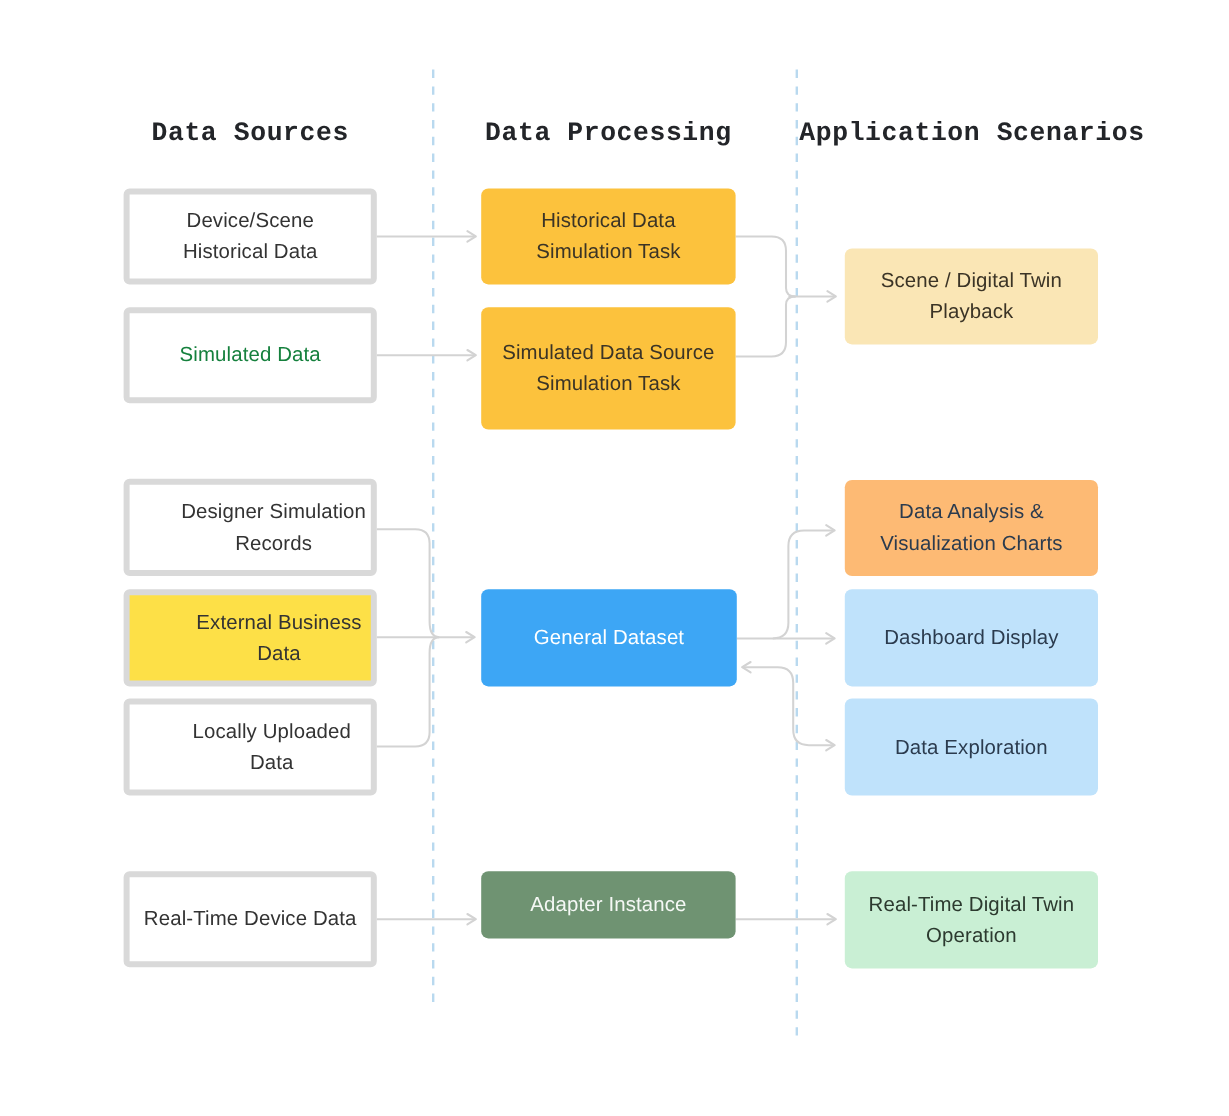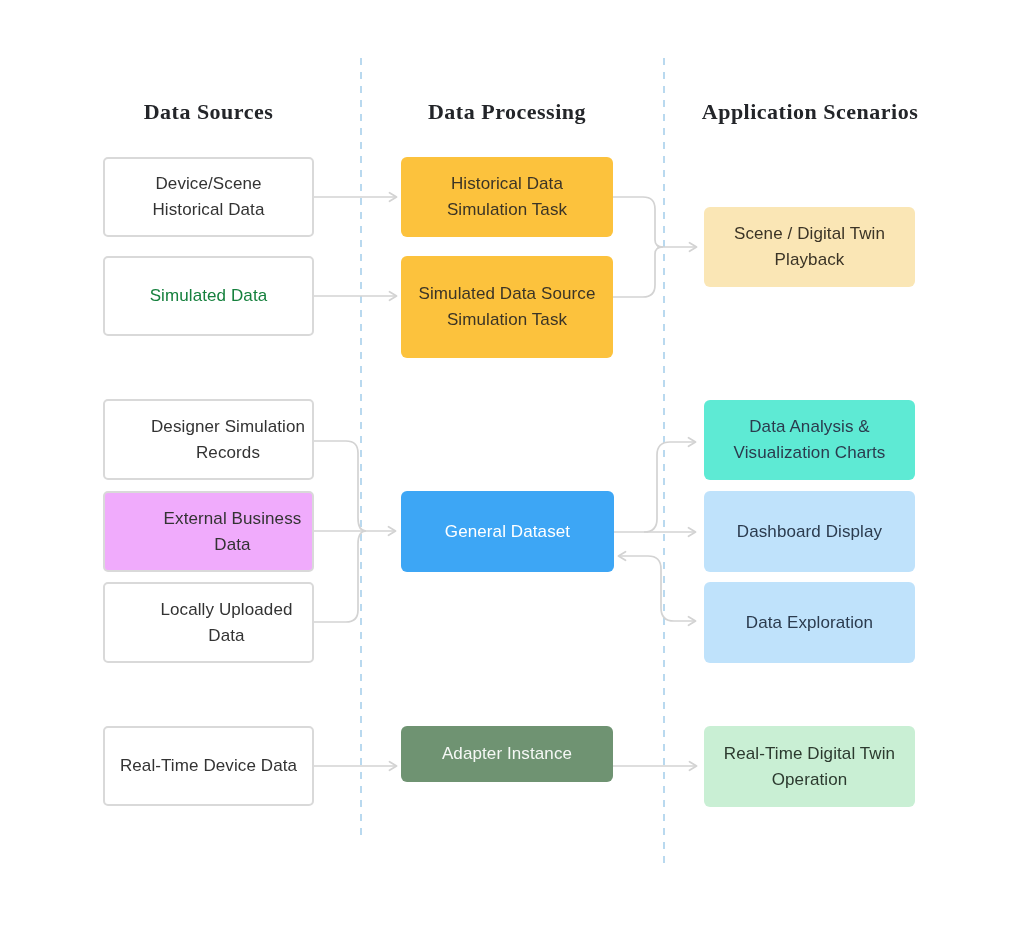--- a/index.html
+++ b/index.html
@@ -1,25 +1,25 @@
 <!DOCTYPE html>
 <html><head>
 <meta charset="utf-8">
 <style>
   html,body{margin:0;padding:0;background:#ffffff;}
   .canvas{position:relative;width:1024px;height:930px;background:#ffffff;
           font-family:"Liberation Sans",sans-serif;overflow:hidden;}
   .col-title{position:absolute;top:99px;text-align:center;white-space:nowrap;
-             font-family:Liberation Serif, serif;
+             font-family:Liberation Mono, monospace;
              font-weight:700;font-size:22px;color:#232529;letter-spacing:0.5px;}
   #edge-layer{position:absolute;left:0;top:0;pointer-events:none;}
   .node{position:absolute;display:flex;flex-direction:column;align-items:center;
         justify-content:center;text-align:center;font-size:17px;line-height:26px;
         border-radius:6px;box-sizing:border-box;letter-spacing:0.1px;}
-  .node.plain{border:2px solid #4d7c0f;border-radius:5px;}
+  .node.plain{border:5px solid #4d7c0f;border-radius:5px;}
   .node-line{display:block;}
 </style>
 </head>
 <body>
 
 <div class="canvas">
 
   <svg id="edge-layer" width="1024" height="930" viewBox="0 0 1024 930">
     <defs>
       <marker id="ah-end" viewBox="0 0 12 12" markerWidth="13" markerHeight="13" refX="8.5" refY="6" orient="auto" markerUnits="userSpaceOnUse">
@@ -71,30 +71,30 @@
         <span class="node-line">Simulation Task</span>
       </div>
       <div class="node cream" style="left: 704px; top: 207px; width: 211px; height: 80px; background: rgb(250, 230, 181); color: rgb(59, 52, 38);">
         <span class="node-line">Scene / Digital Twin</span>
         <span class="node-line">Playback</span>
       </div>
       <div class="node plain" style="left: 103px; top: 399px; width: 211px; height: 81px; background: rgb(255, 255, 255); color: rgb(51, 51, 51); border-color: rgb(217, 217, 217); padding-left: 39px;">
         <span class="node-line">Designer Simulation</span>
         <span class="node-line">Records</span>
       </div>
-      <div class="node plain" style="left: 103px; top: 491px; width: 211px; height: 81px; background: #f0abfc; color: rgb(51, 51, 51); border-color: rgb(217, 217, 217); padding-left: 48px;">
+      <div class="node plain" style="left: 103px; top: 491px; width: 211px; height: 81px; background: #fde047; color: rgb(51, 51, 51); border-color: rgb(217, 217, 217); padding-left: 48px;">
         <span class="node-line">External Business Data</span>
       </div>
       <div class="node plain" style="left: 103px; top: 582px; width: 211px; height: 81px; background: rgb(255, 255, 255); color: rgb(51, 51, 51); border-color: rgb(217, 217, 217); padding-left: 36px;">
         <span class="node-line">Locally Uploaded Data</span>
       </div>
       <div class="node blue" style="left: 401px; top: 491px; width: 213px; height: 81px; background: rgb(61, 166, 245); color: rgb(255, 255, 255);">
         <span class="node-line">General Dataset</span>
       </div>
-      <div class="node lightblue" style="left: 704px; top: 400px; width: 211px; height: 80px; background: #5eead4; color: rgb(43, 59, 78);">
+      <div class="node lightblue" style="left: 704px; top: 400px; width: 211px; height: 80px; background: #fdba74; color: rgb(43, 59, 78);">
         <span class="node-line">Data Analysis &amp;</span>
         <span class="node-line">Visualization Charts</span>
       </div>
       <div class="node lightblue" style="left: 704px; top: 491px; width: 211px; height: 81px; background: rgb(191, 226, 251); color: rgb(43, 59, 78);">
         <span class="node-line">Dashboard Display</span>
       </div>
       <div class="node lightblue" style="left: 704px; top: 582px; width: 211px; height: 81px; background: rgb(191, 226, 251); color: rgb(43, 59, 78);">
         <span class="node-line">Data Exploration</span>
       </div>
       <div class="node plain" style="left: 103px; top: 726px; width: 211px; height: 80px; background: rgb(255, 255, 255); color: rgb(51, 51, 51); border-color: rgb(217, 217, 217);">

